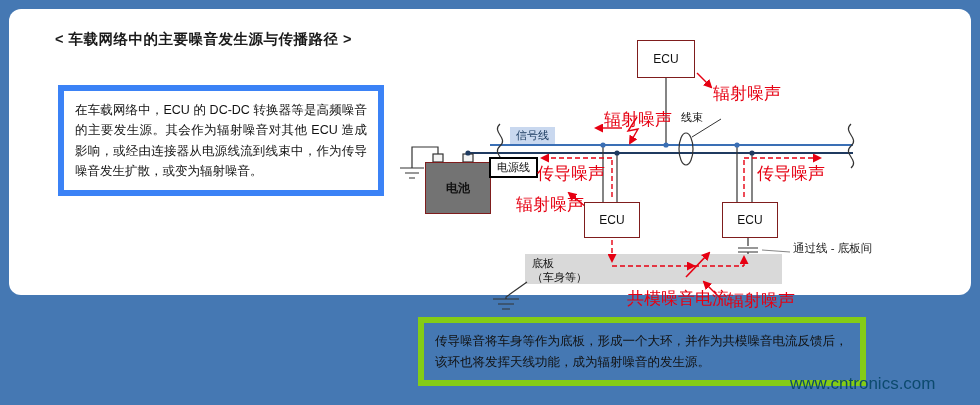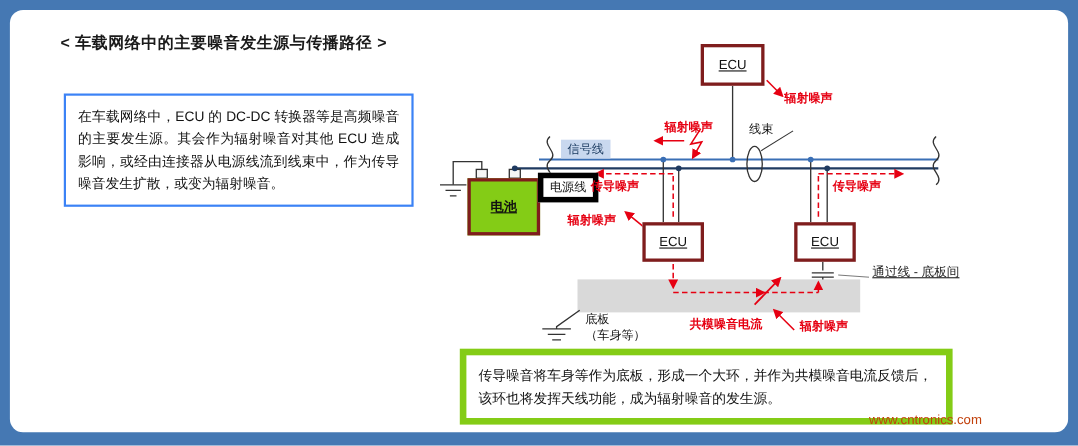--- a/index.html
+++ b/index.html
@@ -2,62 +2,62 @@
 <html><head>
 <meta charset="utf-8">
 <style>
   html,body{margin:0;padding:0;}
   body{
     width:980px;height:405px;overflow:hidden;position:relative;
     font-family:"Liberation Sans","DejaVu Sans",sans-serif;
     background:#4578b3;
   }
   .panel{
-    position:absolute;left:9px;top:9px;width:962px;height:384px;
+    position:absolute;left:9px;top:9px;width:962px;height:286px;
     background:#ffffff;border-radius:12px;
   }
   .title{
     position:absolute;left:46px;top:21px;font-size:14.5px;font-weight:bold;color:#1a1a1a;
     letter-spacing:0.5px;white-space:nowrap;
   }
   .desc-box{
     position:absolute;left:49px;top:76px;width:292px;
-    border:2px solid #3b82f6;padding:9px 11px;
+    border:6px solid #3b82f6;padding:9px 11px;
     font-size:12.5px;line-height:1.62;color:#111;text-align:justify;
   }
   .footnote-box{
     position:absolute;left:409px;top:308px;width:414px;
     border:6px solid #84cc16;padding:8px 11px;
     font-size:12.5px;line-height:1.65;color:#111;
   }
   .diagram-svg{position:absolute;left:0;top:0;width:962px;height:387px;}
   .box{
-    position:absolute;border:3px solid #7f1d1d;background:#fff;
+    position:absolute;border:1px solid #7f1d1d;background:#fff;
     display:flex;align-items:center;justify-content:center;
-    font-size:12px;color:#111;box-sizing:border-box;text-decoration:underline;
+    font-size:12px;color:#111;box-sizing:border-box;
   }
-  .battery{background:#84cc16;font-weight:bold;}
+  .battery{background:#737373;font-weight:bold;}
   .red-label{
-    position:absolute;color:#e60012;font-size:11px;font-weight:bold;white-space:nowrap;
+    position:absolute;color:#e60012;font-size:17px;font-weight:normal;white-space:nowrap;
   }
   .black-label{position:absolute;font-size:11px;color:#111;white-space:nowrap;}
   .tag{
     position:absolute;font-size:11px;color:#16365c;white-space:nowrap;
     padding:1px 6px;
   }
   .tag-signal{background:#c9d8ef;}
-  .tag-power{background:#fff;border:5px solid #000000;color:#111;}
+  .tag-power{background:#fff;border:2px solid #000000;color:#111;}
   .note{
-    position:absolute;font-size:11.5px;line-height:1.5;color:#222;white-space:nowrap;text-decoration:underline;
+    position:absolute;font-size:11.5px;line-height:1.5;color:#222;white-space:nowrap;
   }
   .baseplate-label{
     position:absolute;font-size:11px;line-height:1.3;color:#111;white-space:nowrap;
   }
   .watermark{
-    position:absolute;left:781px;top:365px;font-size:12px;color:#c2410c;white-space:nowrap;
+    position:absolute;left:781px;top:365px;font-size:17px;color:#0c4a6e;white-space:nowrap;
   }
 </style>
 </head>
 <body>
 
 <div class="panel">
 
   <div class="title">&lt; 车载网络中的主要噪音发生源与传播路径 &gt;</div>
 
   <div class="desc-box">
@@ -147,21 +147,21 @@
   <div class="black-label" style="left:672px;top:101px;">线束</div>
 
   <div class="red-label" style="left:704px;top:73px;">辐射噪声</div>
   <div class="red-label" style="left:595px;top:99px;">辐射噪声</div>
   <div class="red-label" style="left:507px;top:184px;">辐射噪声</div>
   <div class="red-label" style="left:718px;top:280px;">辐射噪声</div>
   <div class="red-label" style="left:528px;top:153px;">传导噪声</div>
   <div class="red-label" style="left:748px;top:153px;">传导噪声</div>
   <div class="red-label" style="left:618px;top:278px;">共模噪音电流</div>
 
-  <div class="baseplate-label" style="left:523px;top:247px;margin-top:28px;">
+  <div class="baseplate-label" style="left:523px;top:247px;">
     <div>底板</div>
     <div>（车身等）</div>
   </div>
   <div class="note" style="left:784px;top:231px;">
     <div>通过线 - 底板间</div>
   </div>
 
   <div class="footnote-box">
     <span>传导噪音将车身等作为底板，形成一个大环，并作为共模噪音电流反馈后，该环也将发挥天线功能，成为辐射噪音的发生源。</span>
   </div>

